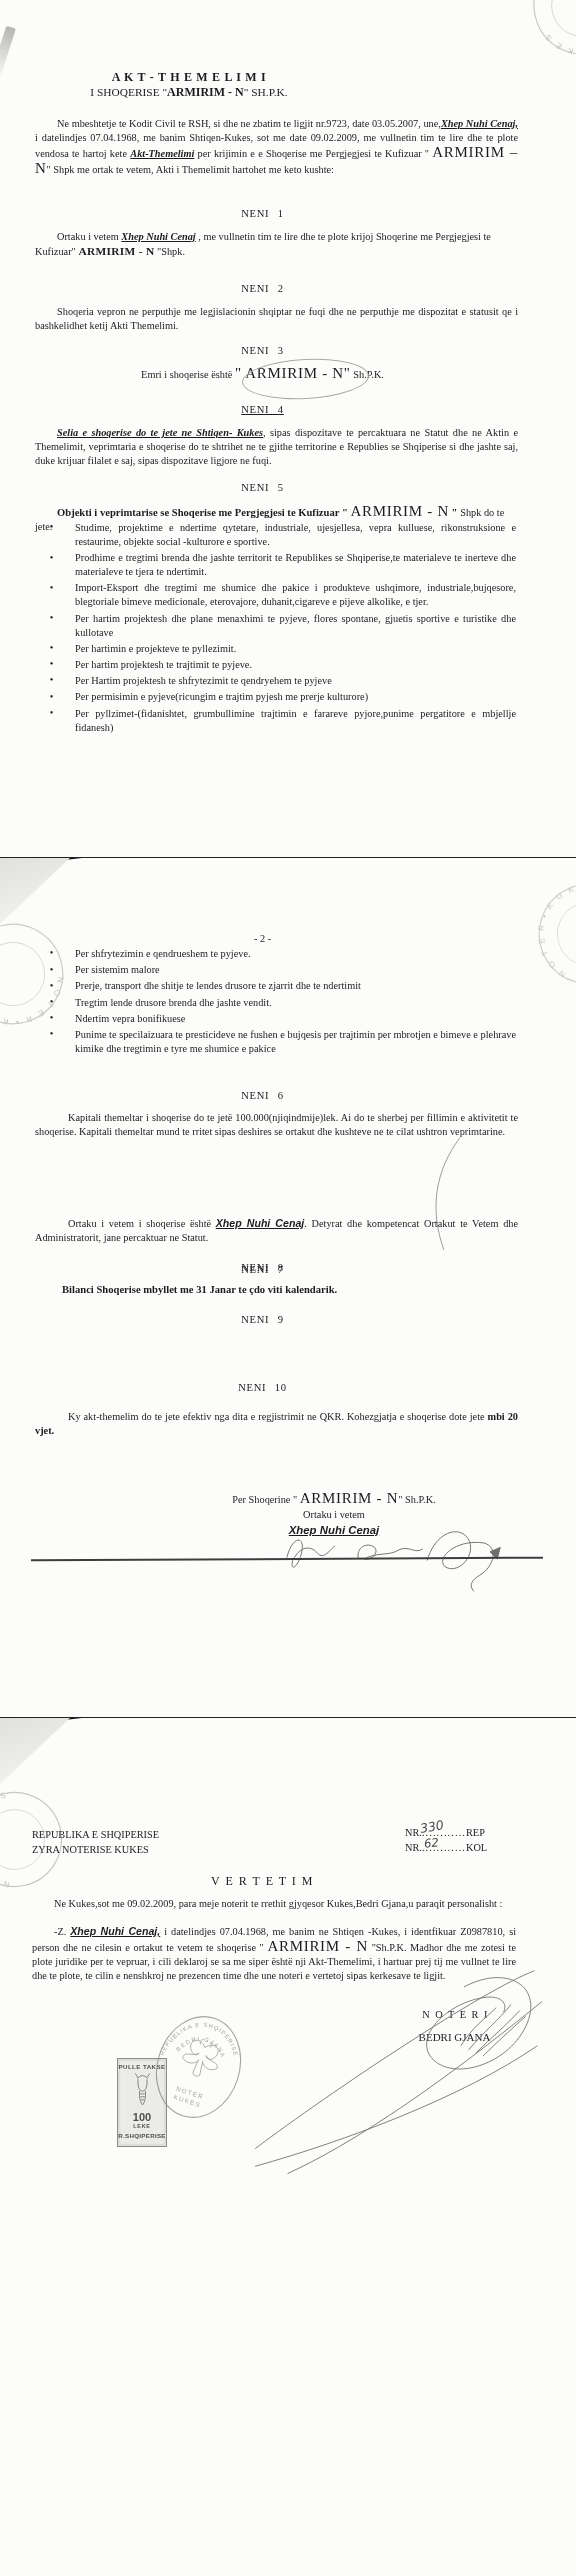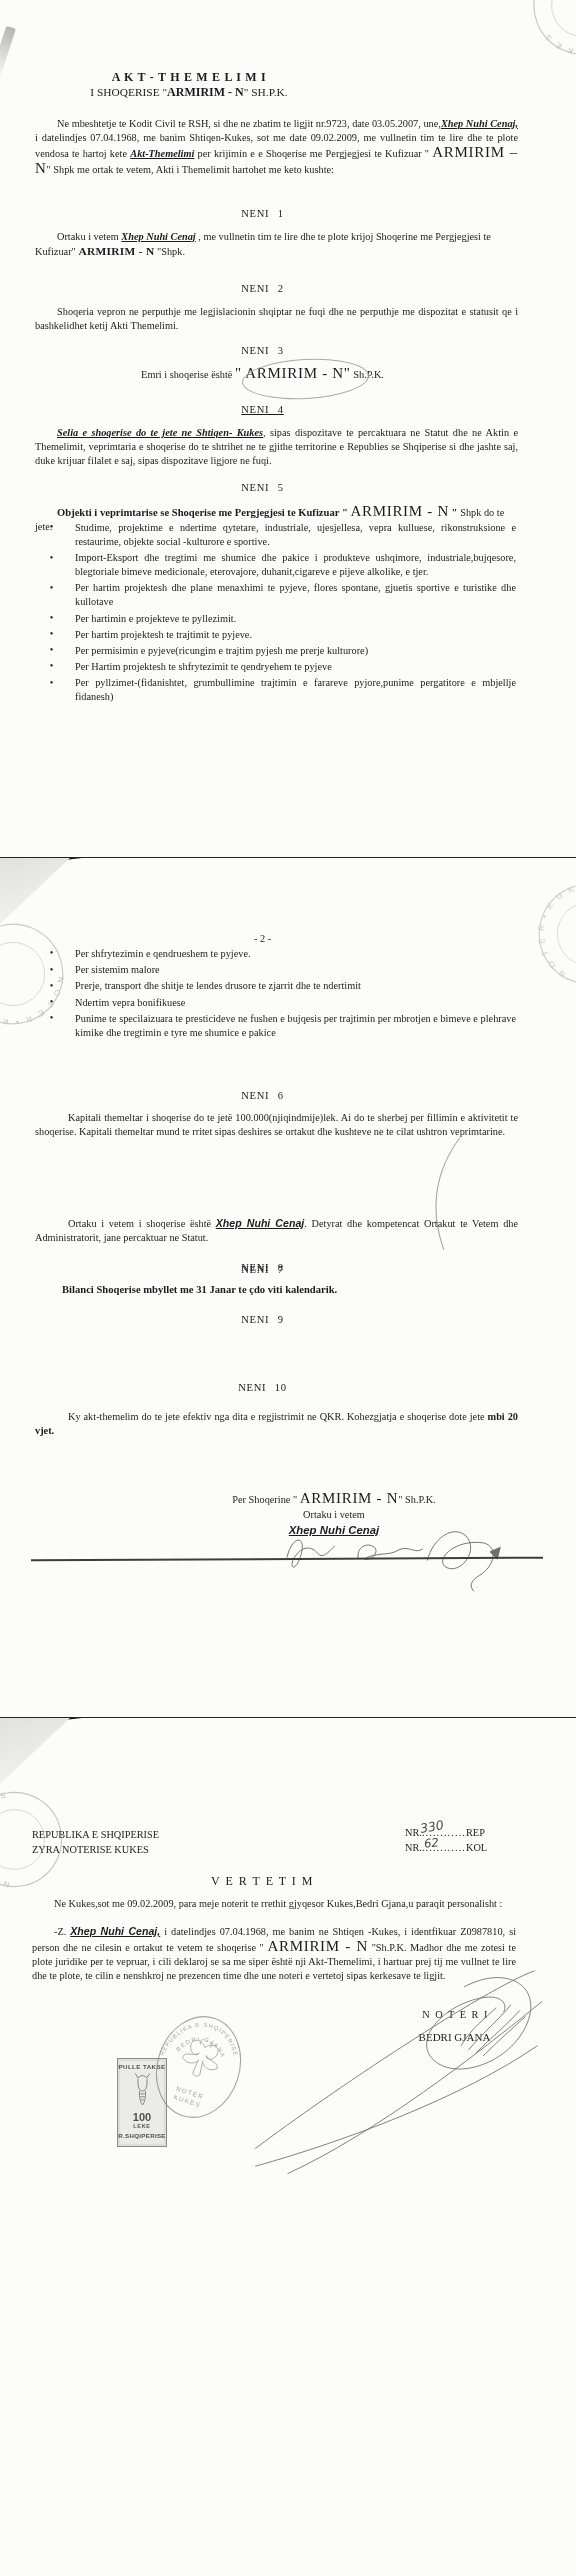--- a/index.html
+++ b/index.html
@@ -78,26 +78,27 @@
   <div class="abs" style="left:242px;top:359px;width:125px;height:38px;border:1px solid #a9a9a7;border-radius:50%;transform:rotate(-3deg);"></div>
 
   <div class="abs neni" style="left:35px;top:404px;width:455px;text-decoration:underline;">NENI 4</div>
   <p class="abs bt ind30" style="left:35px;top:426px;width:483px;"><span class="biu">Selia  e shoqerise do te jete ne Shtiqen- Kukes</span><span>, sipas dispozitave te percaktuara ne Statut dhe ne Aktin e Themelimit, veprimtaria e shoqerise do te shtrihet ne te gjithe territorine e Republies se Shqiperise si dhe jashte saj, duke krijuar filalet e saj, sipas dispozitave ligjore ne fuqi.</span></p>
 
   <div class="abs neni" style="left:35px;top:482px;width:455px;">NENI 5</div>
   <p class="abs bt nj ind30" style="left:35px;top:504px;width:483px;"><span class="b" style="font-size:10.6px;">Objekti i veprimtarise se Shoqerise me Pergjegjesi te Kufizuar  " </span><span class="co-big">ARMIRIM - N</span><span class="b" style="font-size:10.6px;"> " </span><span>Shpk do te jete:</span></p>
 
   <ul class="blt abs" style="left:35px;top:521px;">
     <li>Studime, projektime e ndertime qytetare, industriale, ujesjellesa, vepra kulluese, rikonstruksione e restaurime,  objekte social -kulturore e sportive.</li>
+    <li>Prodhime e tregtimi brenda dhe jashte territorit te Republikes se Shqiperise,te materialeve te inerteve dhe materialeve te tjera te ndertimit.</li>
     <li>Import-Eksport dhe tregtimi me shumice dhe pakice i produkteve ushqimore, industriale,bujqesore, blegtoriale bimeve medicionale, eterovajore, duhanit,cigareve e pijeve alkolike, e tjer.</li>
     <li>Per hartim projektesh dhe plane menaxhimi te pyjeve, flores spontane, gjuetis sportive e turistike dhe kullotave</li>
     <li>Per hartimin e projekteve te pyllezimit.</li>
     <li>Per hartim projektesh te trajtimit te pyjeve.</li>
+    <li>Per Hartim projektesh te shfrytezimit te qendryehem te pyjeve</li>
     <li>Per permisimin e pyjeve(ricungim e trajtim pyjesh me prerje kulturore)</li>
-    <li>Per Hartim projektesh te shfrytezimit te qendryehem te pyjeve</li>
     <li>Per pyllzimet-(fidanishtet, grumbullimine trajtimin e farareve pyjore,punime pergatitore e mbjellje fidanesh)</li>
   </ul>
 
   <div class="abs pb" style="top:857px;">
     <div class="abs wedge-d" style="left:0;top:0;width:82px;height:9.5px;"></div>
     <div class="abs wedge-l" style="left:0;top:0;width:70px;height:66px;"></div>
   </div>
 
   <svg class="abs" style="left:-51px;top:910px;transform:rotate(-15deg);opacity:.5;" width="128" height="128" viewBox="0 0 170 170">
     <defs>
@@ -119,20 +120,21 @@
       <textPath href="#rs3" startOffset="55%">N O T E R • K U K E S</textPath>
     </text>
   </svg>
 
   <div class="abs ctr" style="left:35px;top:933px;width:455px;font-size:10.3px;">- 2 -</div>
 
   <ul class="blt abs" style="left:35px;top:947px;">
     <li>Per shfrytezimin e qendrueshem te pyjeve.</li>
     <li>Per sistemim malore</li>
     <li>Prerje, transport dhe shitje te lendes drusore te zjarrit dhe te ndertimit</li>
+    <li>Tregtim lende drusore brenda dhe jashte vendit.</li>
     <li>Ndertim vepra bonifikuese</li>
     <li>Punime te specilaizuara te presticideve ne fushen e bujqesis per trajtimin per mbrotjen e bimeve  e plehrave kimike dhe tregtimin e tyre me shumice e pakice</li>
   </ul>
 
   <div class="abs neni" style="left:35px;top:1090px;width:455px;">NENI 6</div>
   <p class="abs bt ind45" style="left:35px;top:1111px;width:483px;">Kapitali themeltar i shoqerise do te jetë 100.000(njiqindmije)lek. Ai do te sherbej per fillimin e aktivitetit te shoqerise. Kapitali themeltar mund te rritet sipas deshires se ortakut dhe kushteve ne te cilat ushtron veprimtarine.</p>
 
   <svg class="abs" style="left:422px;top:1136px;" width="51" height="117" viewBox="0 0 70 160">
     <path d="M52,2 C18,48 10,100 30,156" fill="none" stroke="#8f8f8d" stroke-width="1.2"></path>
   </svg>

